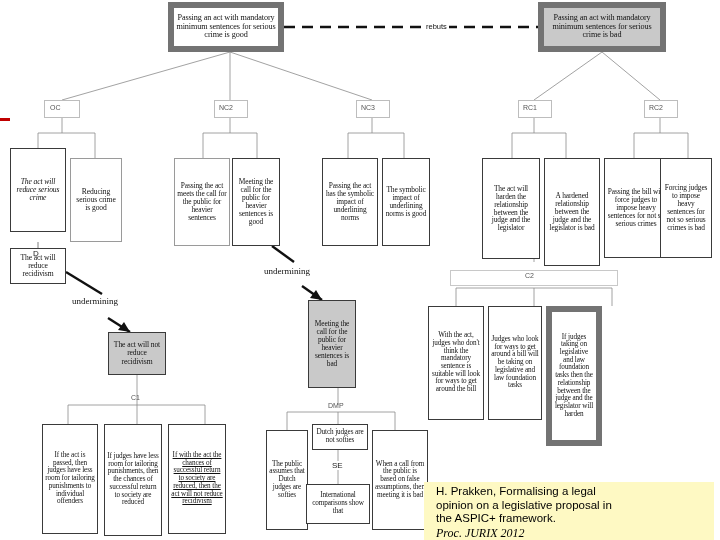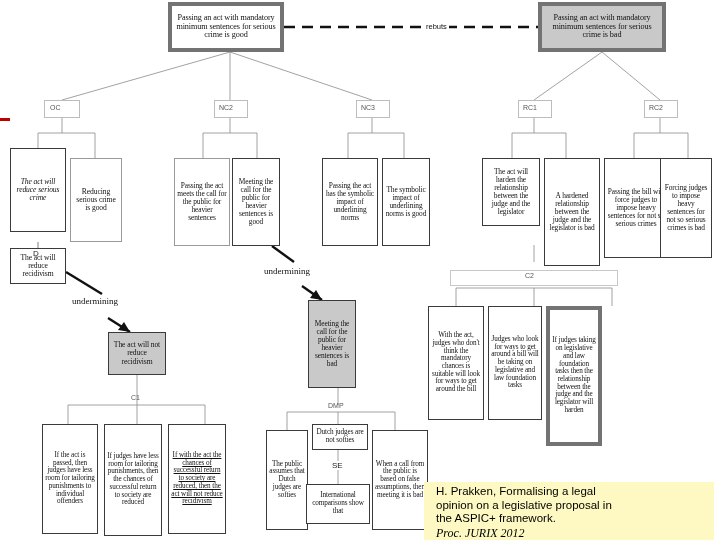--- a/index.html
+++ b/index.html
@@ -23,21 +23,21 @@
     font-family:"Liberation Serif", serif;
     line-height:1.07;
     letter-spacing:-0.1px;
     display:flex;align-items:center;justify-content:center;
     padding:2px 2px;
     overflow:hidden;
     z-index:3;
   }
   .node span{display:block;width:100%;}
   .node.shaded{background:#c9c9c9;}
-  .node.thick{border:4px solid #737373;}
+  .node.thick{border:6px solid #737373;}
   .node.thin{border:1px solid #9a9a9a;}
 
   
   .group{
     position:absolute;
     box-sizing:border-box;
     border:1px solid #bdbdbd;
     background:transparent;
     z-index:1;
   }
@@ -201,21 +201,21 @@
     <span>Meeting the call for the public for heavier sentences is good</span>
   </div>
 
   <div class="node" style="left:322px;top:158px;width:56px;height:88px;font-size:7.4px;">
     <span>Passing the act has the symbolic impact of underlining norms</span>
   </div>
   <div class="node" style="left:382px;top:158px;width:48px;height:88px;font-size:7.4px;">
     <span>The symbolic impact of underlining norms is good</span>
   </div>
 
-  <div class="node" style="left:482px;top:158px;width:58px;height:68px;font-size:7.4px;">
+  <div class="node" style="left:482px;top:158px;width:58px;height:101px;font-size:7.4px;">
     <span>The act will harden the relationship between the judge and the legislator</span>
   </div>
   <div class="node" style="left:544px;top:158px;width:56px;height:108px;font-size:7.4px;">
     <span>A hardened relationship between the judge and the legislator is bad</span>
   </div>
 
   <div class="node" style="left:604px;top:158px;width:64px;height:100px;font-size:7.4px;">
     <span>Passing the bill will force judges to impose heavy sentences for not so serious crimes</span>
   </div>
   <div class="node" style="left:660px;top:158px;width:52px;height:100px;font-size:7.4px;">
@@ -237,21 +237,21 @@
   <div class="edgelabel" style="left:264px;top:266px;">undermining</div>
 
   <div class="node shaded" style="left:308px;top:300px;width:48px;height:88px;font-size:7.4px;">
     <span>Meeting the call for the public for heavier sentences is bad</span>
   </div>
 
   <div class="group" style="left:450px;top:270px;width:168px;height:16px;border-style:solid;border-color:#c8c8c8;"></div>
   <div class="grouplabel" style="left:525px;top:272px;">C2</div>
 
   <div class="node" style="left:428px;top:306px;width:56px;height:114px;font-size:7.2px;">
-    <span>With the act, judges who don't think the mandatory chances is suitable will look for ways to get around the bill</span>
+    <span>With the act, judges who don't think the mandatory sentence is suitable will look for ways to get around the bill</span>
   </div>
   <div class="node" style="left:488px;top:306px;width:54px;height:114px;font-size:7.2px;">
     <span>Judges who look for ways to get around a bill will be taking on legislative and law foundation tasks</span>
   </div>
   <div class="node thick" style="left:546px;top:306px;width:56px;height:140px;font-size:7.2px;">
     <span>If judges taking on legislative and law foundation tasks then the relationship between the judge and the legislator will harden</span>
   </div>
 
   <div class="grouplabel" style="left:131px;top:394px;">C1</div>
 

